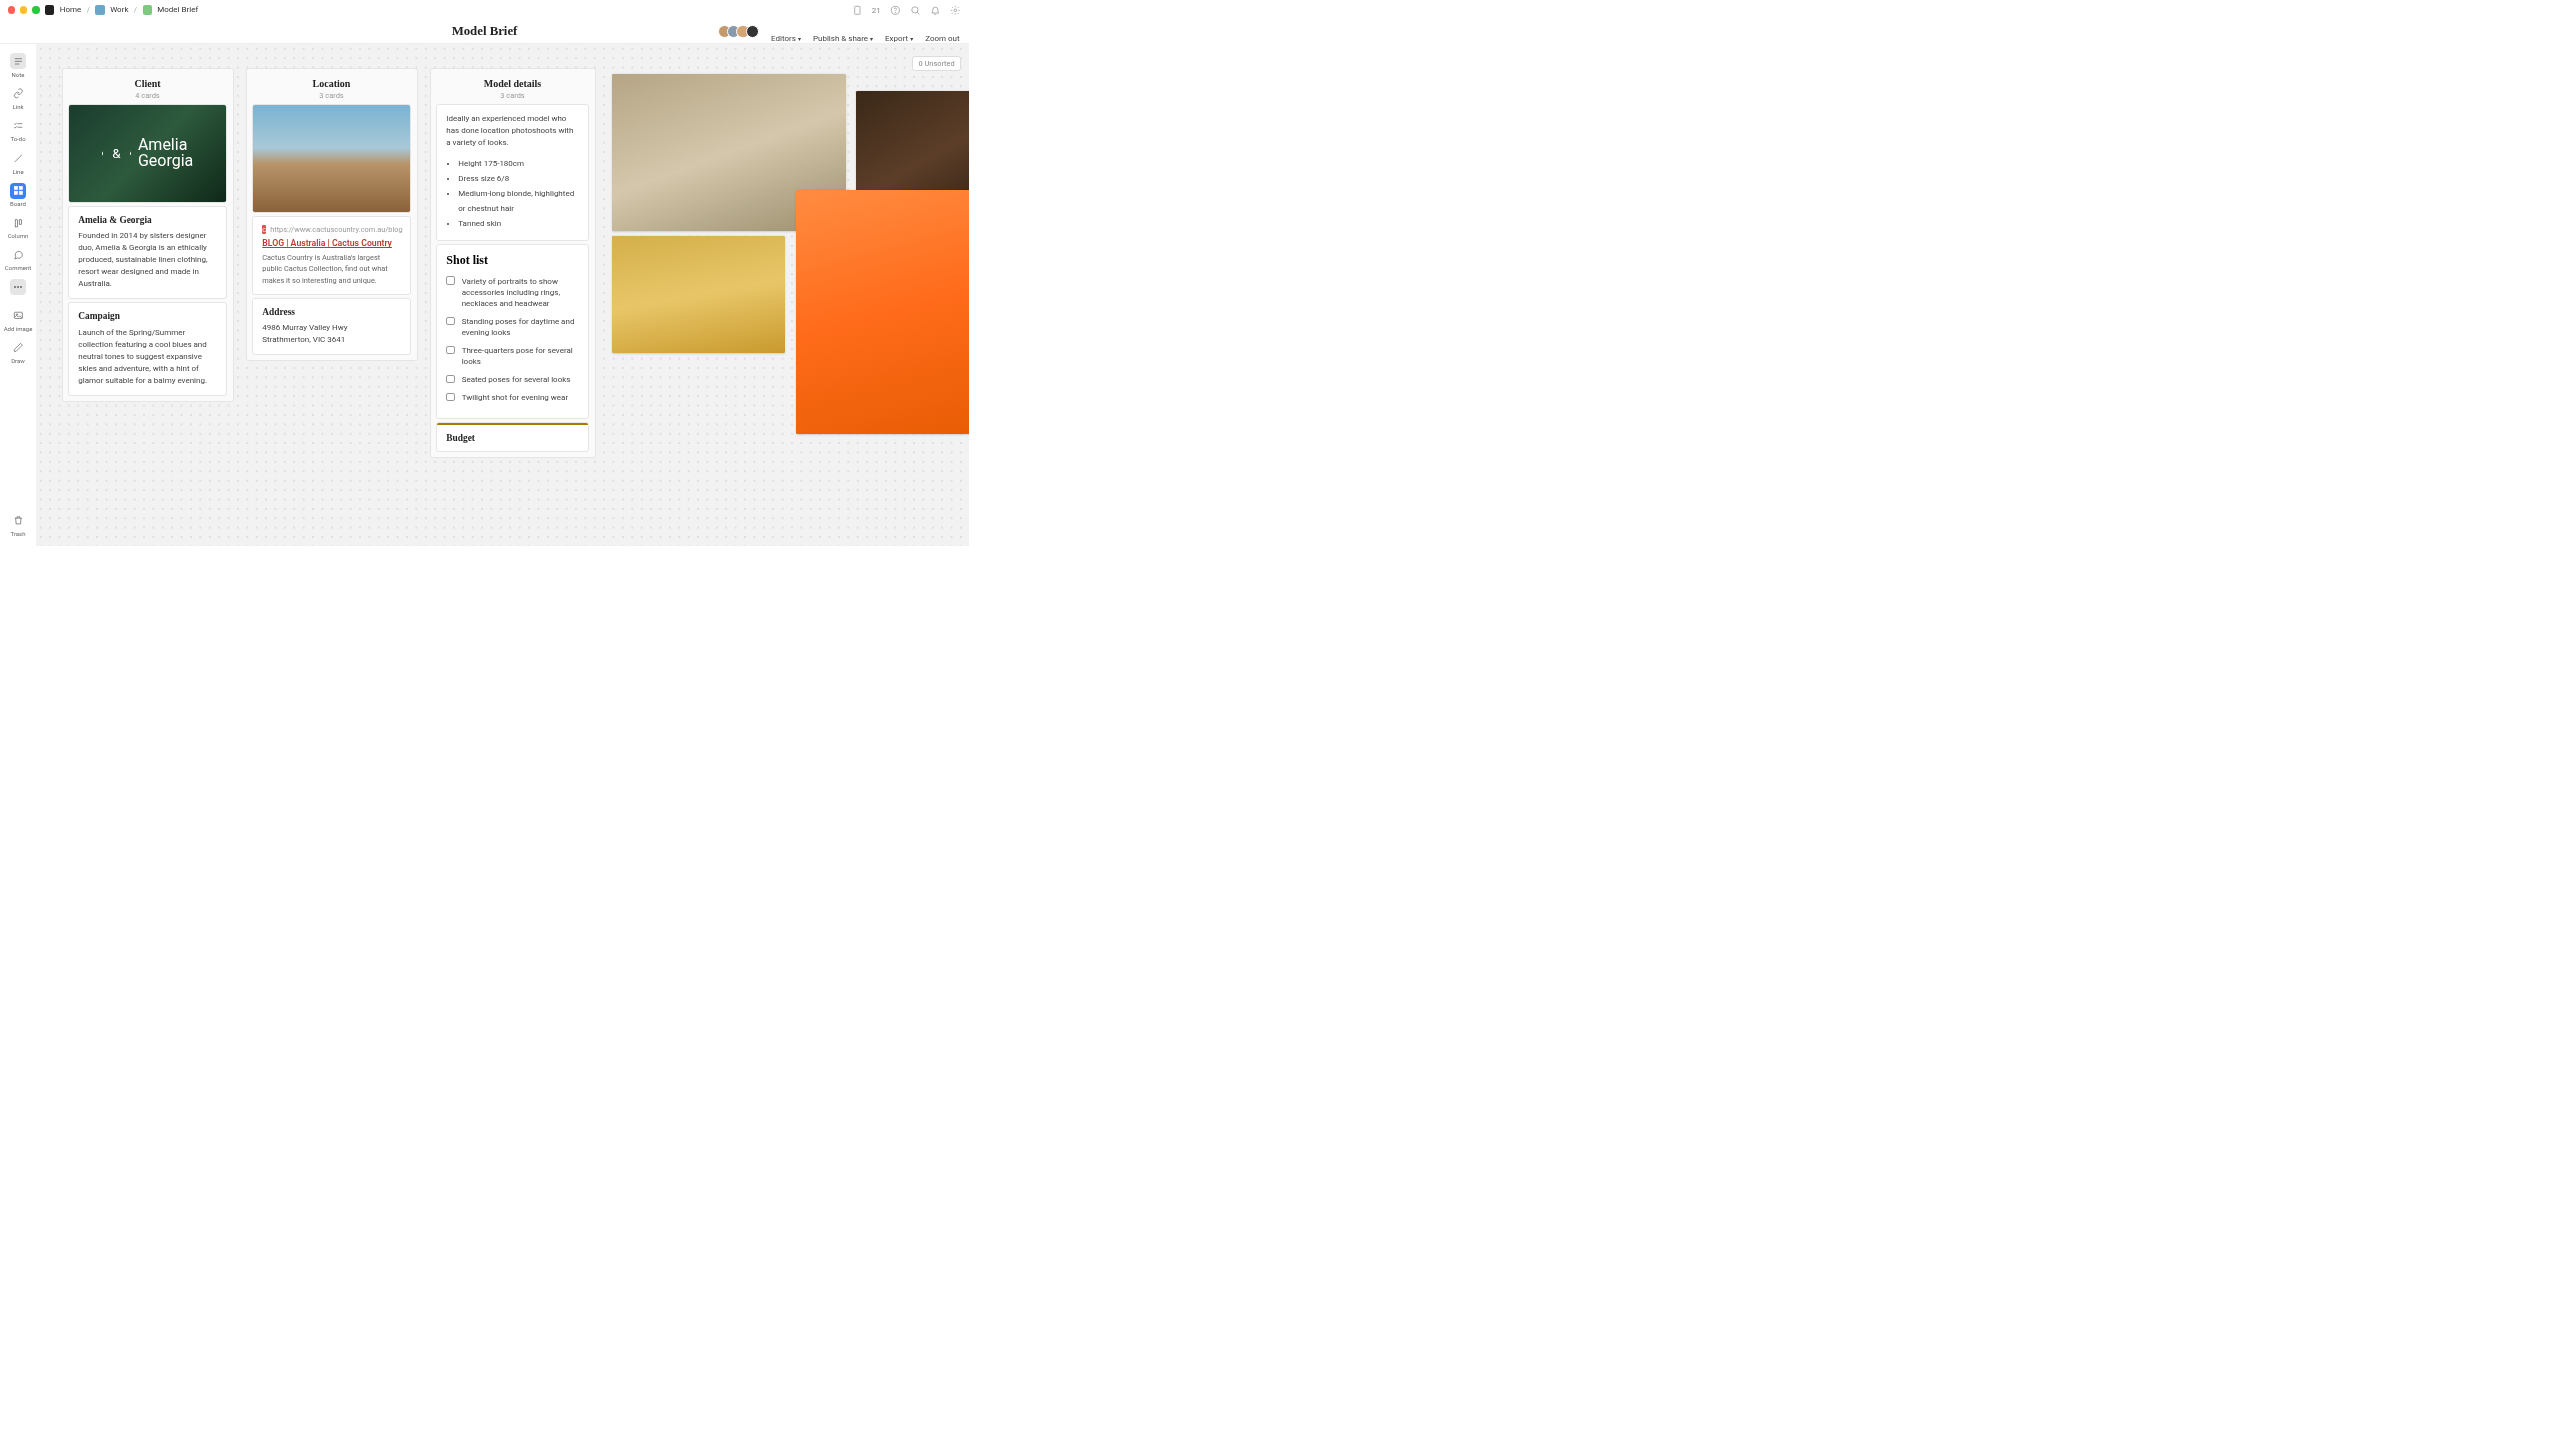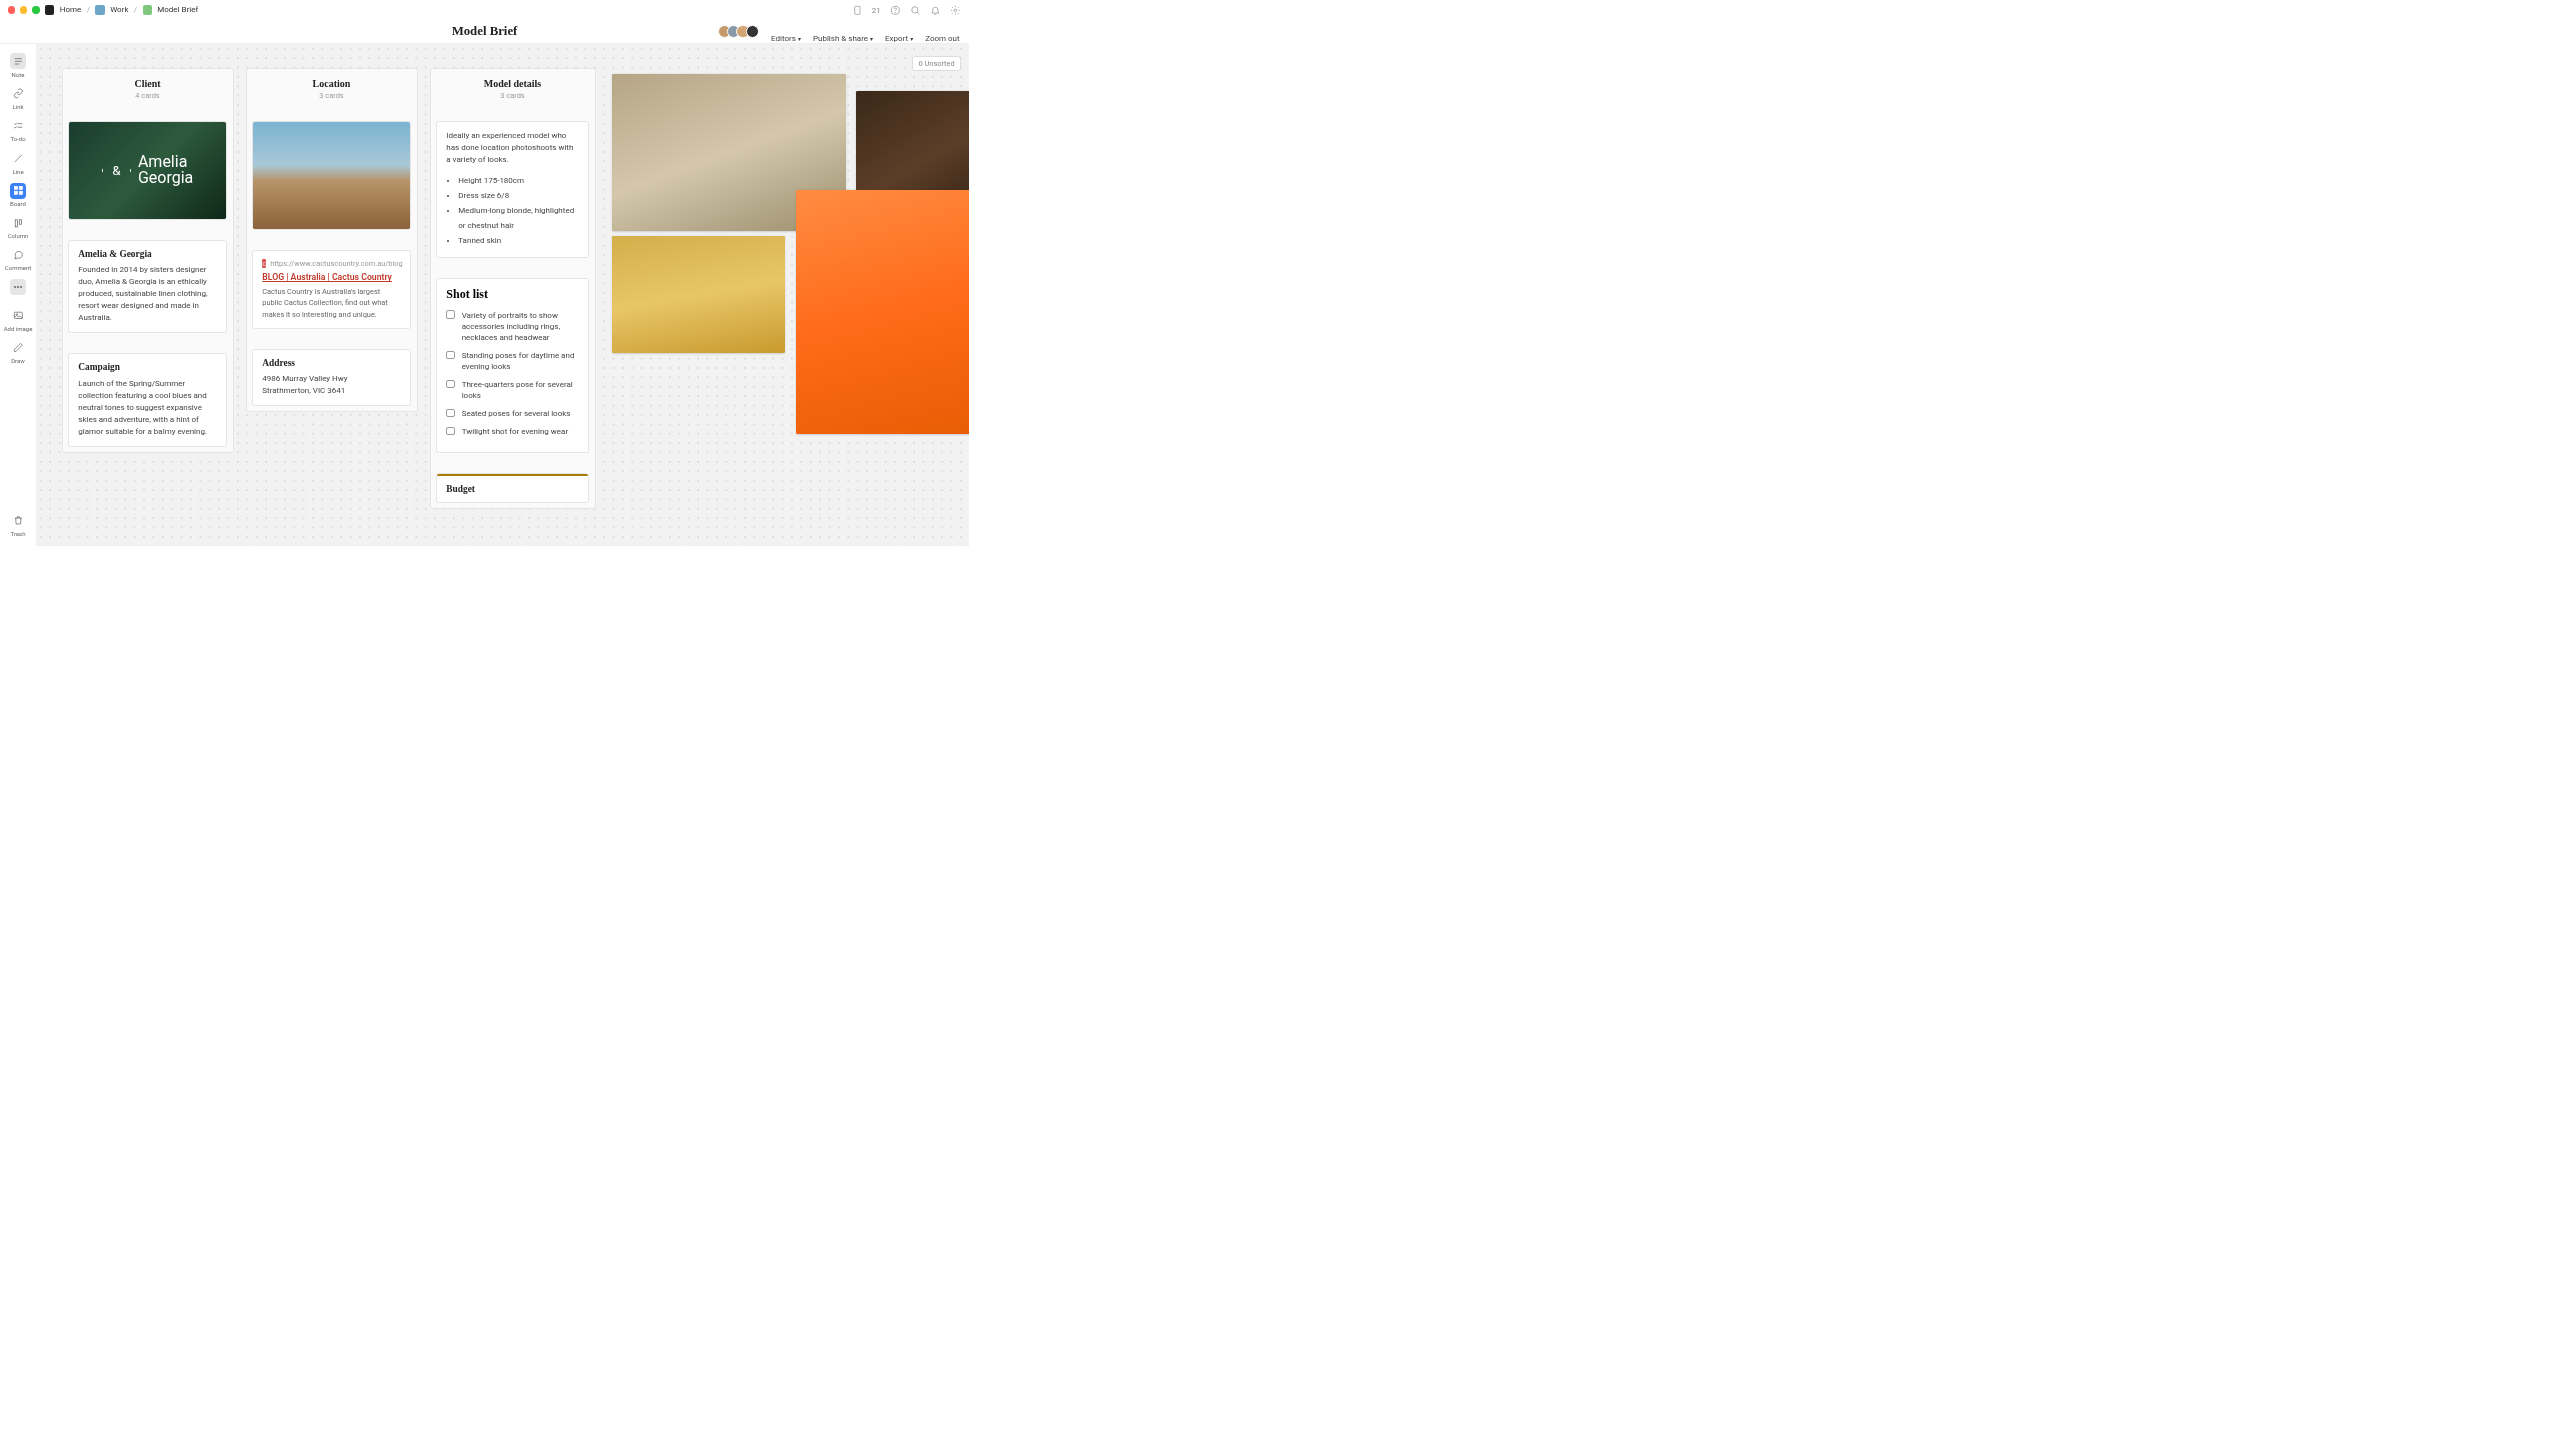--- a/index.html
+++ b/index.html
@@ -44,21 +44,21 @@
 .side-dots { display:flex; gap:1.3px; }
 .side-dots span{ width:2px;height:2px;border-radius:50%;background:#666;}
 .trash { margin-top: auto; margin-bottom: 9.4px; }
 
 
 .canvas { position: absolute; left: 36px; top: 44px; right: 0; bottom: 0; background: #f2f2f2; background-image: radial-gradient(#ddd 0.7px, transparent 0.7px); background-size: 9.4px 9.4px; overflow: hidden; }
 .unsorted { position: absolute; top: 12px; right: 8px; background: #fff; border: 0.7px solid #ddd; border-radius: 2.7px; padding: 2px 5.4px; font-size: 7.4px; color: #888; }
 .unsorted b { color: #aaa; }
 
 .board { position: absolute; top: 24px; left: 25.5px; display: flex; gap: 12px; align-items: flex-start; }
-.column { width: 172px; background: #fafafa; border: 0.7px solid #e5e5e5; border-radius: 2.7px; padding: 5.4px; display: flex; flex-direction: column; gap: 20px; }
+.column { width: 172px; background: #fafafa; border: 0.7px solid #e5e5e5; border-radius: 2.7px; padding: 5.4px; display: flex; flex-direction: column; gap: 3px; }
 .col-head { text-align: center; padding: 4px 0 1.3px; }
 .col-title { font-family: Georgia, serif; font-weight: 700; font-size: 10px; color: #222; }
 .col-count { font-size: 7.4px; color: #999; margin-top: 1.3px; }
 
 .card { background: #fff; border: 0.7px solid #e5e5e5; border-radius: 2.7px; overflow: hidden; }
 .card-pad { padding: 8px 9.4px; }
 .card-h3 { font-family: Georgia, serif; font-weight: 700; font-size: 9.4px; color: #222; margin-bottom: 5.4px; }
 .card-p { font-size: 8px; line-height: 1.5; color: #444; }
 .card-ul { list-style: disc; padding-left: 12px; font-size: 8px; line-height: 1.9; color: #444; }
 .card-img { width: 100%; height: 97px; display: block; }

